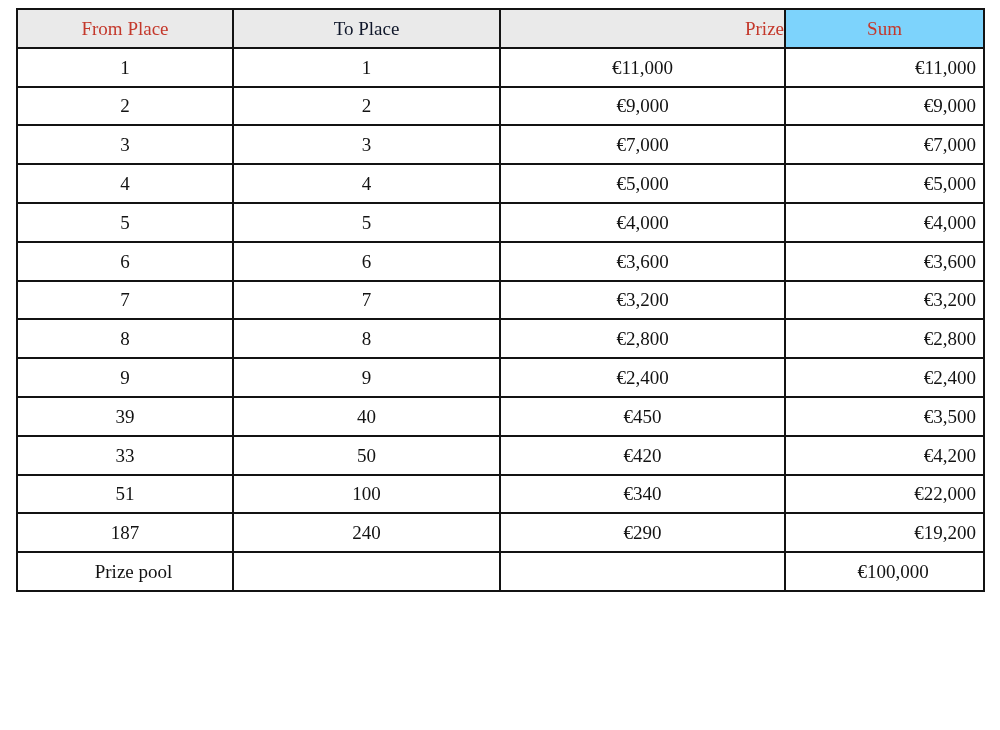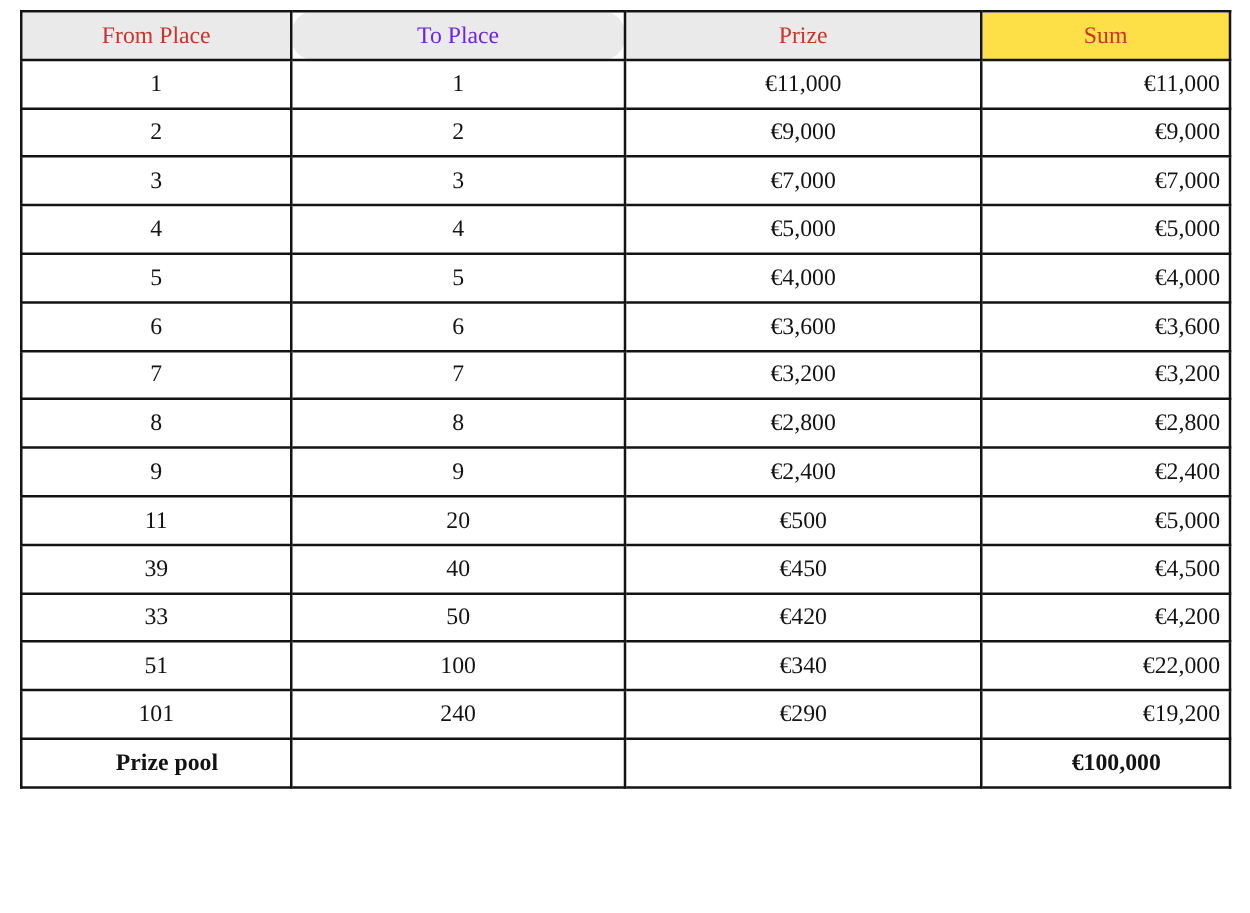--- a/index.html
+++ b/index.html
@@ -40,41 +40,41 @@
   }
   .prize-table th {
     background: #eaeaea;
     font-weight: normal;
   }
   .prize-table td.al-right {
     text-align: right;
     padding-right: 7px;
   }
   .prize-table tr.footer-row td {
-    font-weight: bold;
+    font-weight: normal;
     padding-left: 17px;
   }
 </style>
 </head>
 <body>
 
 <div class="page">
   <table class="prize-table">
     <colgroup>
       <col style="width:216px">
       <col style="width:267px">
       <col style="width:285px">
       <col style="width:199px">
     </colgroup>
     <thead>
       <tr>
         <th style="background: rgb(234, 234, 234); color: rgb(196, 56, 43);">From Place</th>
-        <th style="background: rgb(234, 234, 234); color: #6d28d9; border-radius: 18px;">To Place</th>
-        <th style="background: rgb(234, 234, 234); color: rgb(196, 56, 43);">Prize</th>
-        <th style="background: #fde047; color: rgb(196, 56, 43);">Sum</th>
+        <th style="background: rgb(234, 234, 234); color: #0f172a;">To Place</th>
+        <th style="background: rgb(234, 234, 234); color: rgb(196, 56, 43); text-align: right;">Prize</th>
+        <th style="background: #7dd3fc; color: rgb(196, 56, 43);">Sum</th>
       </tr>
     </thead>
     <tbody>
         <tr>
           <td>1</td>
           <td>1</td>
           <td>€11,000</td>
           <td class="al-right">€11,000</td>
         </tr>
         <tr>
@@ -119,45 +119,39 @@
           <td>€2,800</td>
           <td class="al-right">€2,800</td>
         </tr>
         <tr>
           <td>9</td>
           <td>9</td>
           <td>€2,400</td>
           <td class="al-right">€2,400</td>
         </tr>
         <tr>
-          <td>11</td>
-          <td>20</td>
-          <td>€500</td>
-          <td class="al-right">€5,000</td>
-        </tr>
-        <tr>
           <td>39</td>
           <td>40</td>
           <td>€450</td>
-          <td class="al-right">€4,500</td>
+          <td class="al-right">€3,500</td>
         </tr>
         <tr>
           <td>33</td>
           <td>50</td>
           <td>€420</td>
           <td class="al-right">€4,200</td>
         </tr>
         <tr>
           <td>51</td>
           <td>100</td>
           <td>€340</td>
           <td class="al-right">€22,000</td>
         </tr>
         <tr>
-          <td>101</td>
+          <td>187</td>
           <td>240</td>
           <td>€290</td>
           <td class="al-right">€19,200</td>
         </tr>
       </tbody>
     <tbody>
       <tr class="footer-row">
         <td>Prize pool</td>
         <td></td>
         <td></td>

